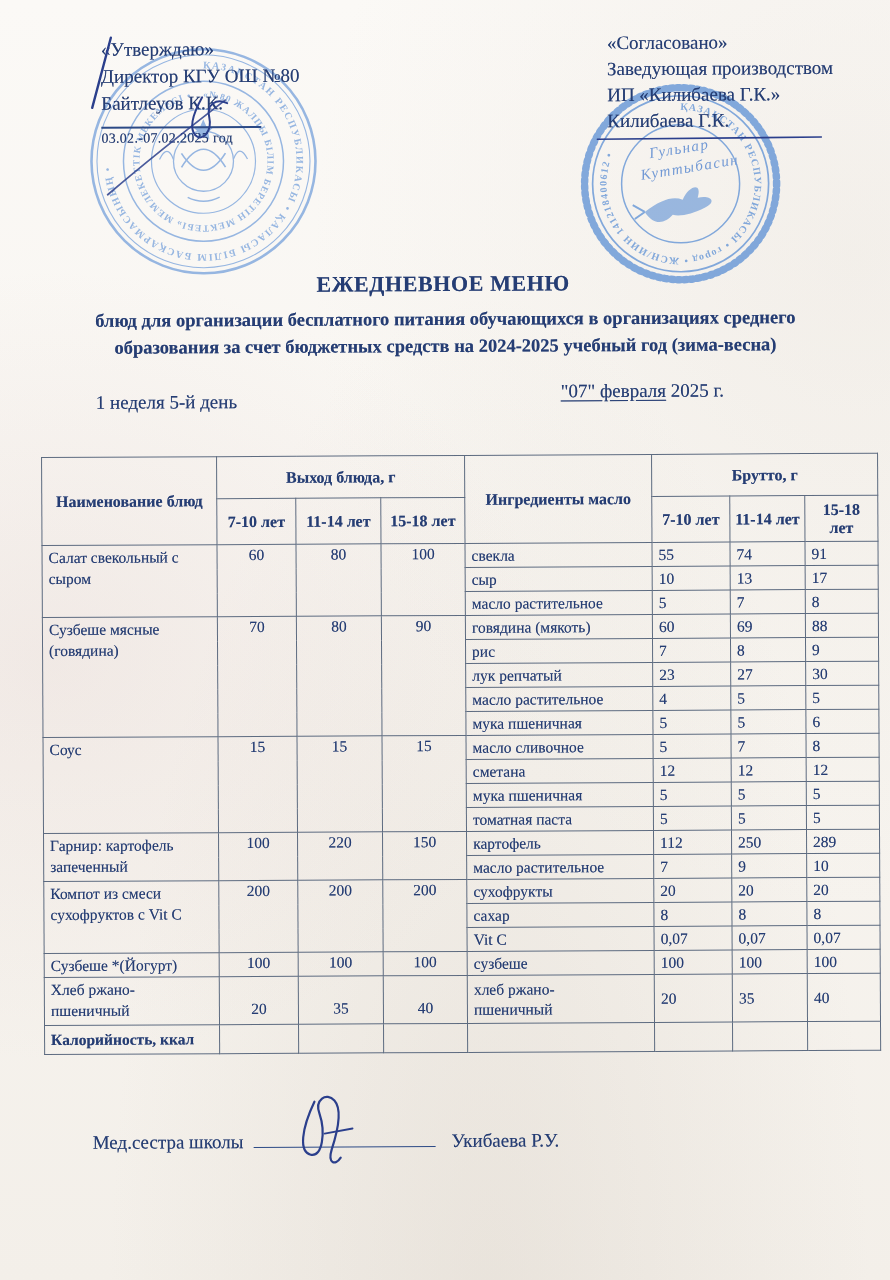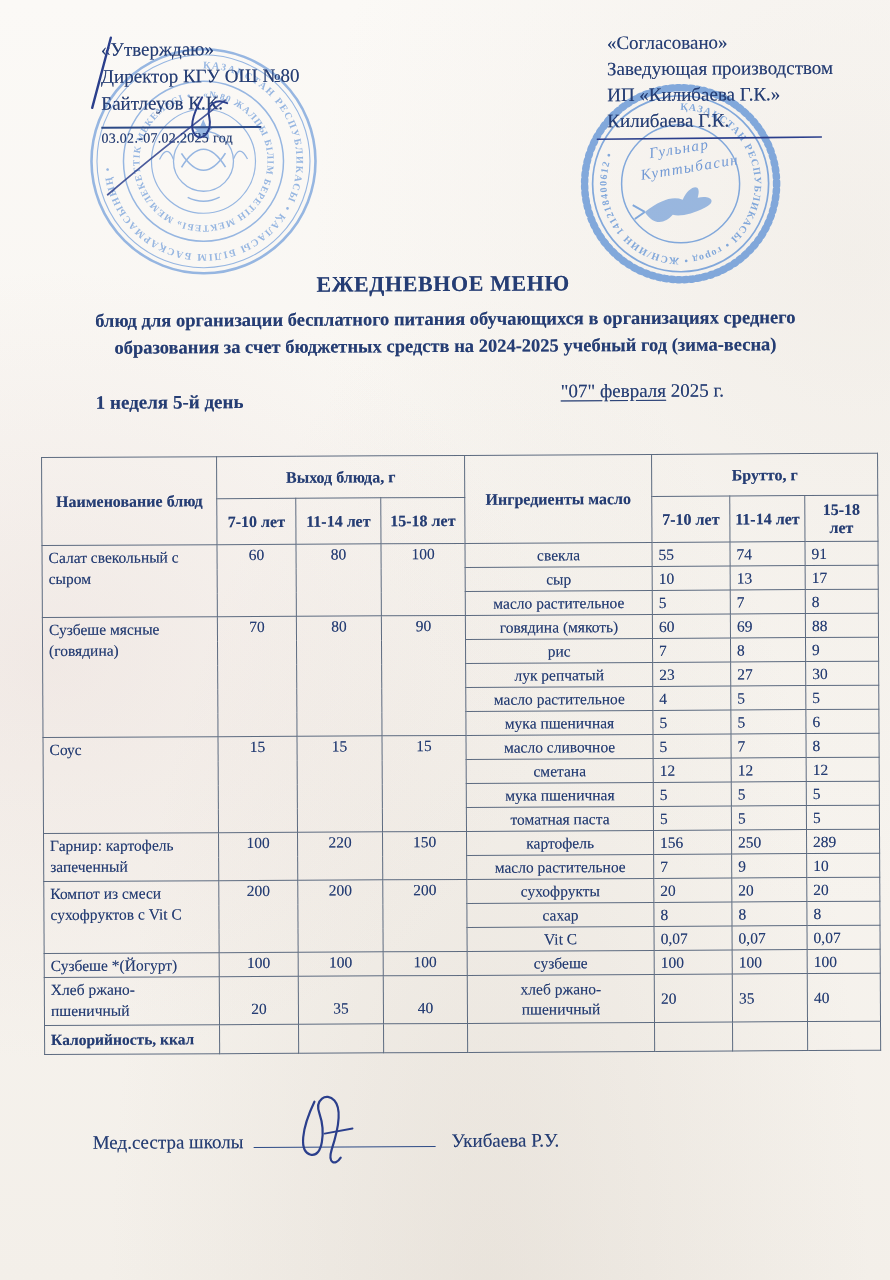--- a/index.html
+++ b/index.html
@@ -25,39 +25,39 @@
   .approve-right{position:absolute;left:610px;top:31px;font-size:19px;line-height:26px;}
 
   
   .stamp{position:absolute;pointer-events:none;}
   .stamp-left{left:84px;top:38px;opacity:.78;}
   .stamp-right{left:574px;top:76px;opacity:.86;}
 
   
   .title{position:absolute;top:271px;left:0;width:100%;text-align:center;font-size:22px;font-weight:bold;letter-spacing:.6px;}
   .subtitle{position:absolute;top:306px;left:72px;width:750px;text-align:center;font-size:18.5px;font-weight:bold;line-height:27px;}
-  .week-label{position:absolute;left:97px;top:390px;font-size:19px;font-weight:bold;}
+  .week-label{position:absolute;left:97px;top:390px;font-size:19px;font-weight:normal;}
   .menu-date{position:absolute;left:562px;top:381px;font-size:19px;}
   .menu-date .u{text-decoration:underline;text-underline-offset:3px;}
 
   
   table.menu{position:absolute;left:42px;top:455px;width:836px;border-collapse:collapse;table-layout:fixed;}
   table.menu th,table.menu td{border:1px solid #5d6b80;color:#253d74;overflow:hidden;}
   table.menu{border:1.5px solid #55637a;}
   table.menu th{font-size:16px;font-weight:bold;text-align:center;padding:2px 4px;}
   table.menu td{font-size:15.5px;padding:1px 6px;}
   tr.hrow1{height:42px;}
   tr.hrow2{height:46px;}
   tbody tr{height:24px;}
   tbody tr.r-tall{height:48px;}
   tbody tr.r-cal{height:29px;}
   td.dish{text-align:left;vertical-align:top;padding-top:3px;padding-left:8px;line-height:21px;margin-top:28px;}
   td.out{text-align:center;vertical-align:top;padding-top:3px;}
   td.out.v-bottom{vertical-align:bottom;padding-bottom:6px;}
-  td.ing{text-align:center;padding-left:8px;line-height:20px;margin-left:32px;}
+  td.ing{text-align:left;padding-left:8px;line-height:20px;margin-left:32px;}
   td.num{text-align:left;}
   td.cal-label{font-weight:bold;text-align:left;padding-left:6px;font-size:16px;}
   .wrap-narrow{display:inline-block;max-width:118px;}
 
   
   .footer-row{position:absolute;left:90px;top:1125px;font-size:19px;white-space:nowrap;}
   .sig-underline{display:inline-block;width:182px;height:21px;border-bottom:1.8px solid #2c4a86;margin:0 16px 0 10px;}
 
   .ink{position:absolute;inset:0;}
 </style>
@@ -250,21 +250,21 @@
             <td class="num">5</td>
             <td class="num">5</td>
             <td class="num">5</td>
           </tr>
           <tr>
             <td class="dish" rowspan="2">Гарнир:  картофель запеченный</td>
             <td class="out" rowspan="2">100</td>
             <td class="out" rowspan="2">220</td>
             <td class="out" rowspan="2">150</td>
             <td class="ing">картофель</td>
-            <td class="num">156</td>
+            <td class="num">112</td>
             <td class="num">250</td>
             <td class="num">289</td>
           </tr>
           <tr>
             <td class="ing">масло растительное</td>
             <td class="num">7</td>
             <td class="num">9</td>
             <td class="num">10</td>
           </tr>
           <tr>

